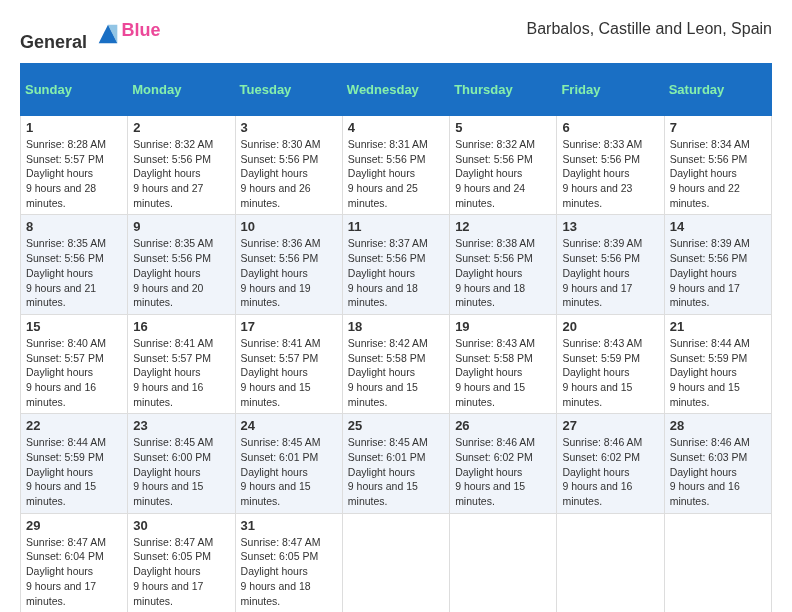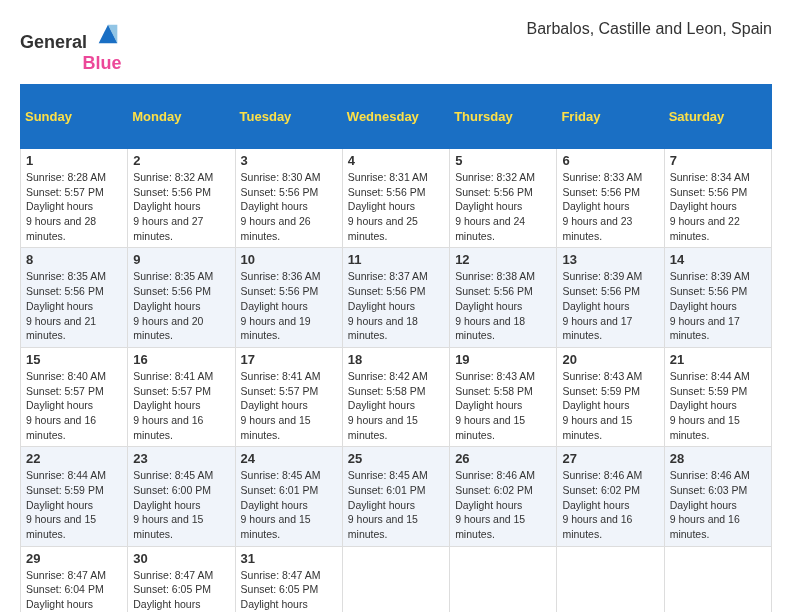--- a/index.html
+++ b/index.html
@@ -11,22 +11,21 @@
       padding: 20px;
     }
     .header {
       display: flex;
       justify-content: space-between;
       align-items: flex-start;
       margin-bottom: 10px;
     }
     .logo {
       display: flex;
-      align-items: flex-end;
-      flex-direction: column;
+      align-items: flex-start;
     }
     .logo-text-general {
       font-size: 18px;
       font-weight: bold;
       color: #333;
     }
     .logo-text-blue {
       font-size: 18px;
       font-weight: bold;
       color: #ec4899;
@@ -48,24 +47,24 @@
       font-size: 16px;
       color: #333;
     }
     table {
       width: 100%;
       border-collapse: collapse;
       table-layout: fixed;
     }
     thead tr th {
       background-color: #1a6fc4;
-      color: #fde047;
+      color: #86efac;
       font-size: 13px;
       font-weight: bold;
-      padding: 24px 4px;
+      padding: 18px 4px;
       text-align: left;
       border: 1px solid #1a6fc4;
     }
     tbody tr td {
       vertical-align: top;
       padding: 4px 5px;
       font-size: 10.5px;
       color: #333;
       border: 1px solid #ddd;
       height: 80px;

